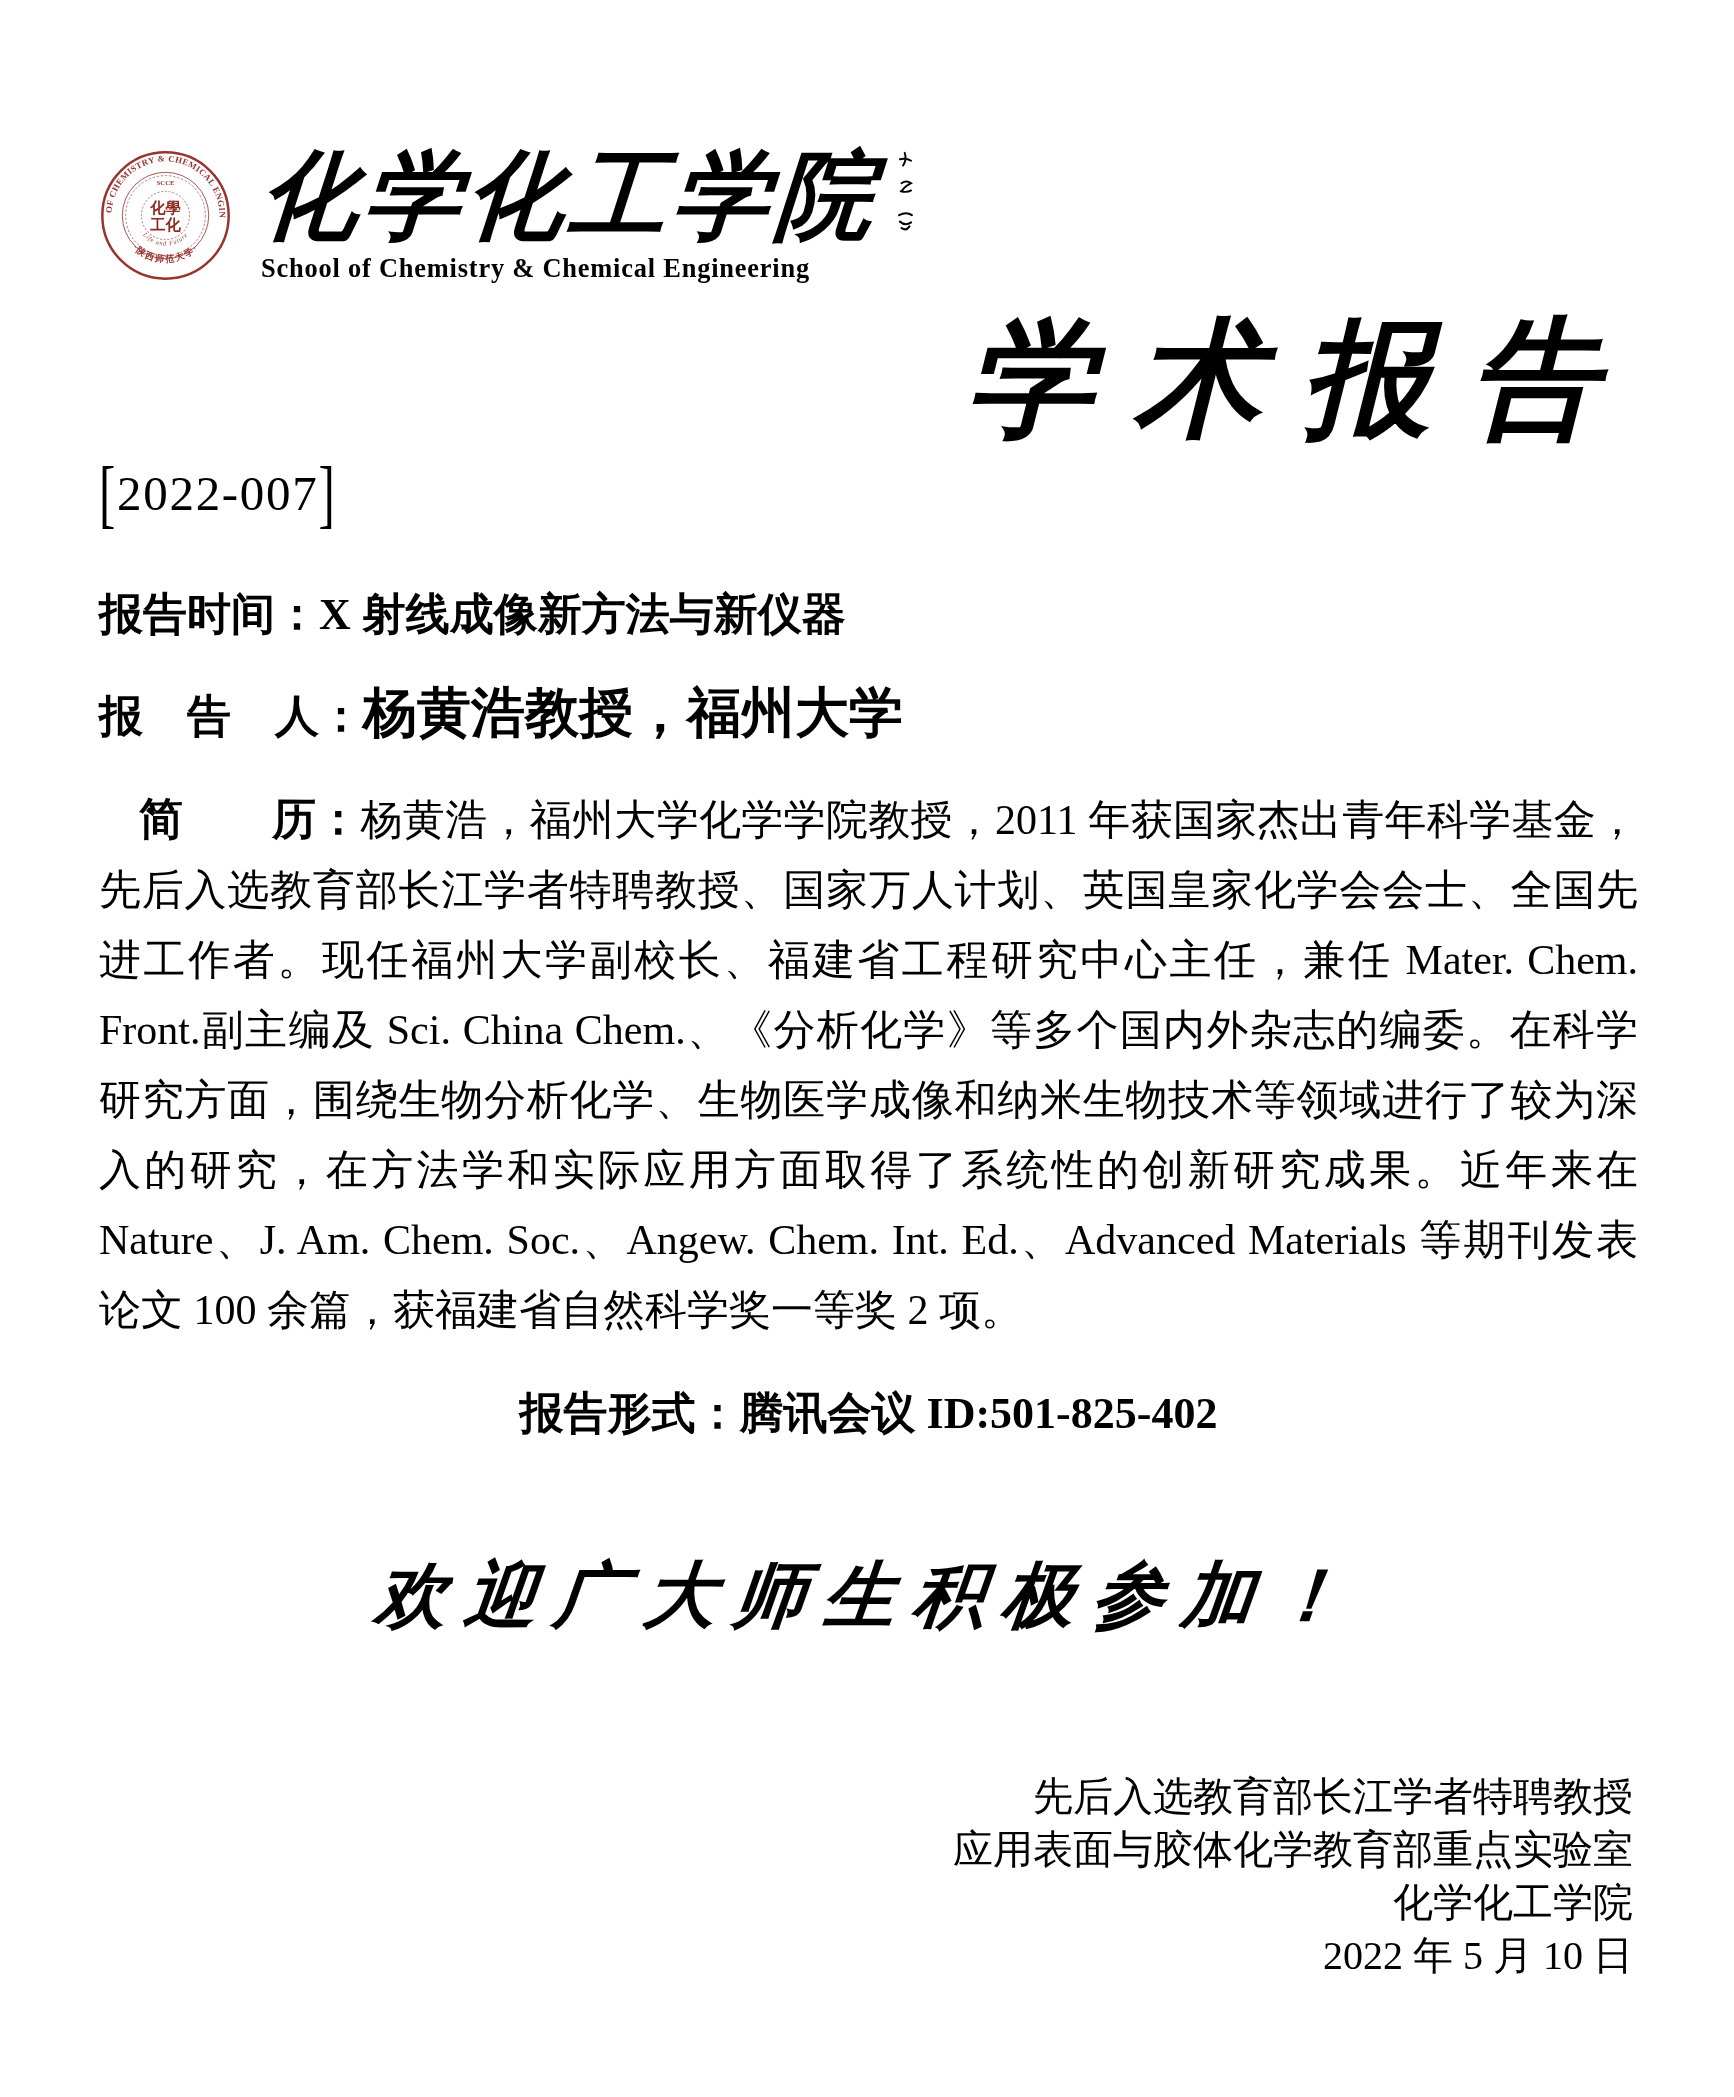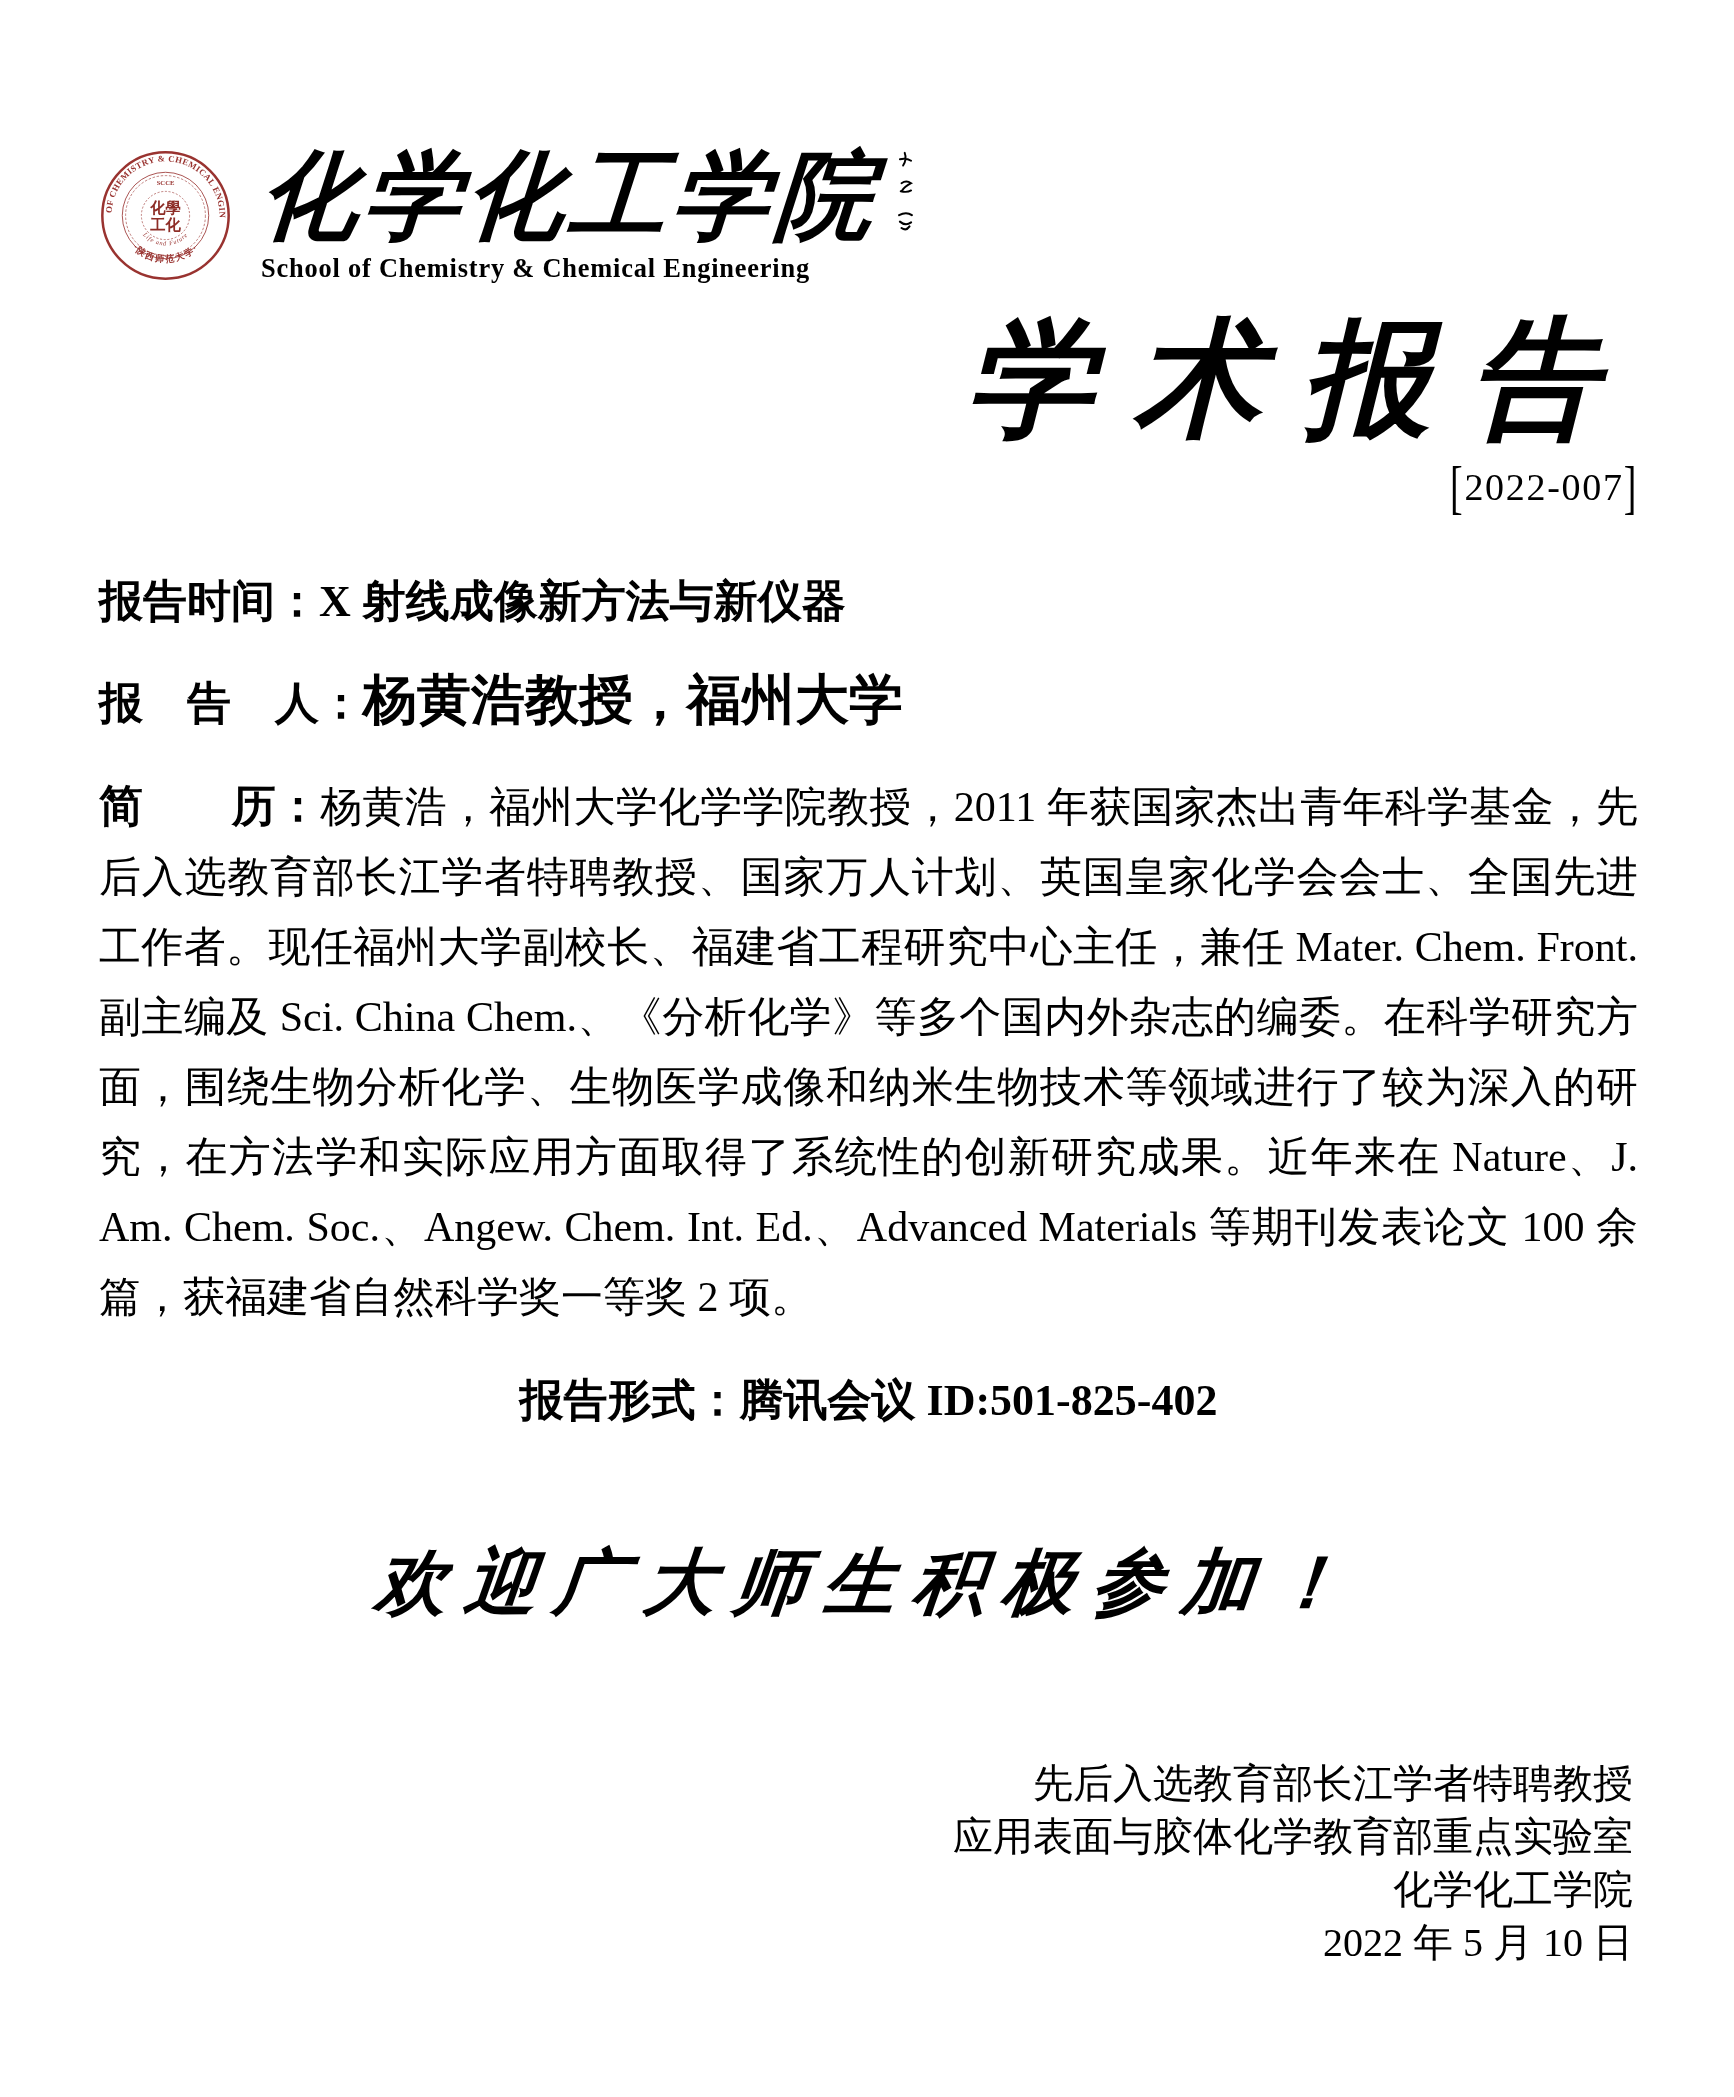--- a/index.html
+++ b/index.html
@@ -47,22 +47,22 @@
     text-align:right;
     font-size:128px;
     font-weight:900;
     font-style:italic;
     letter-spacing:40px;
     margin-top:23px;
     line-height:1.15;
     white-space:nowrap;
   }
   .issue{
-    text-align:right;
-    font-size:38px;
+    text-align:left;
+    font-size:49px;
     margin-top:11.7px;
     letter-spacing:1.7px;
   }
   .issue .bracket{
     display:inline-block;
     transform:scaleY(1.55);
     font-weight:400;
   }
   
   .field{
@@ -75,21 +75,21 @@
   .field-title{margin-top:71px;}
   .field-speaker{margin-top:49px;}
   .field-speaker .value-bold{font-size:54px;}
   .bio{
     margin-top:45px;
     font-size:42px;
     line-height:70px;
     text-align:justify;
     text-justify:inter-ideograph;
   }
-  .bio .label{font-weight:bold;font-size:44px;}
+  .bio .label{font-weight:bold;font-size:44px;margin-left:40px;}
   .field-time{margin-top:63px;}
   .field-format{margin-top:47px;text-align:center;}
   
   .welcome{
     text-align:center;
     font-size:72px;
     font-weight:900;
     font-style:italic;
     letter-spacing:17.6px;
     margin-top:112px;

